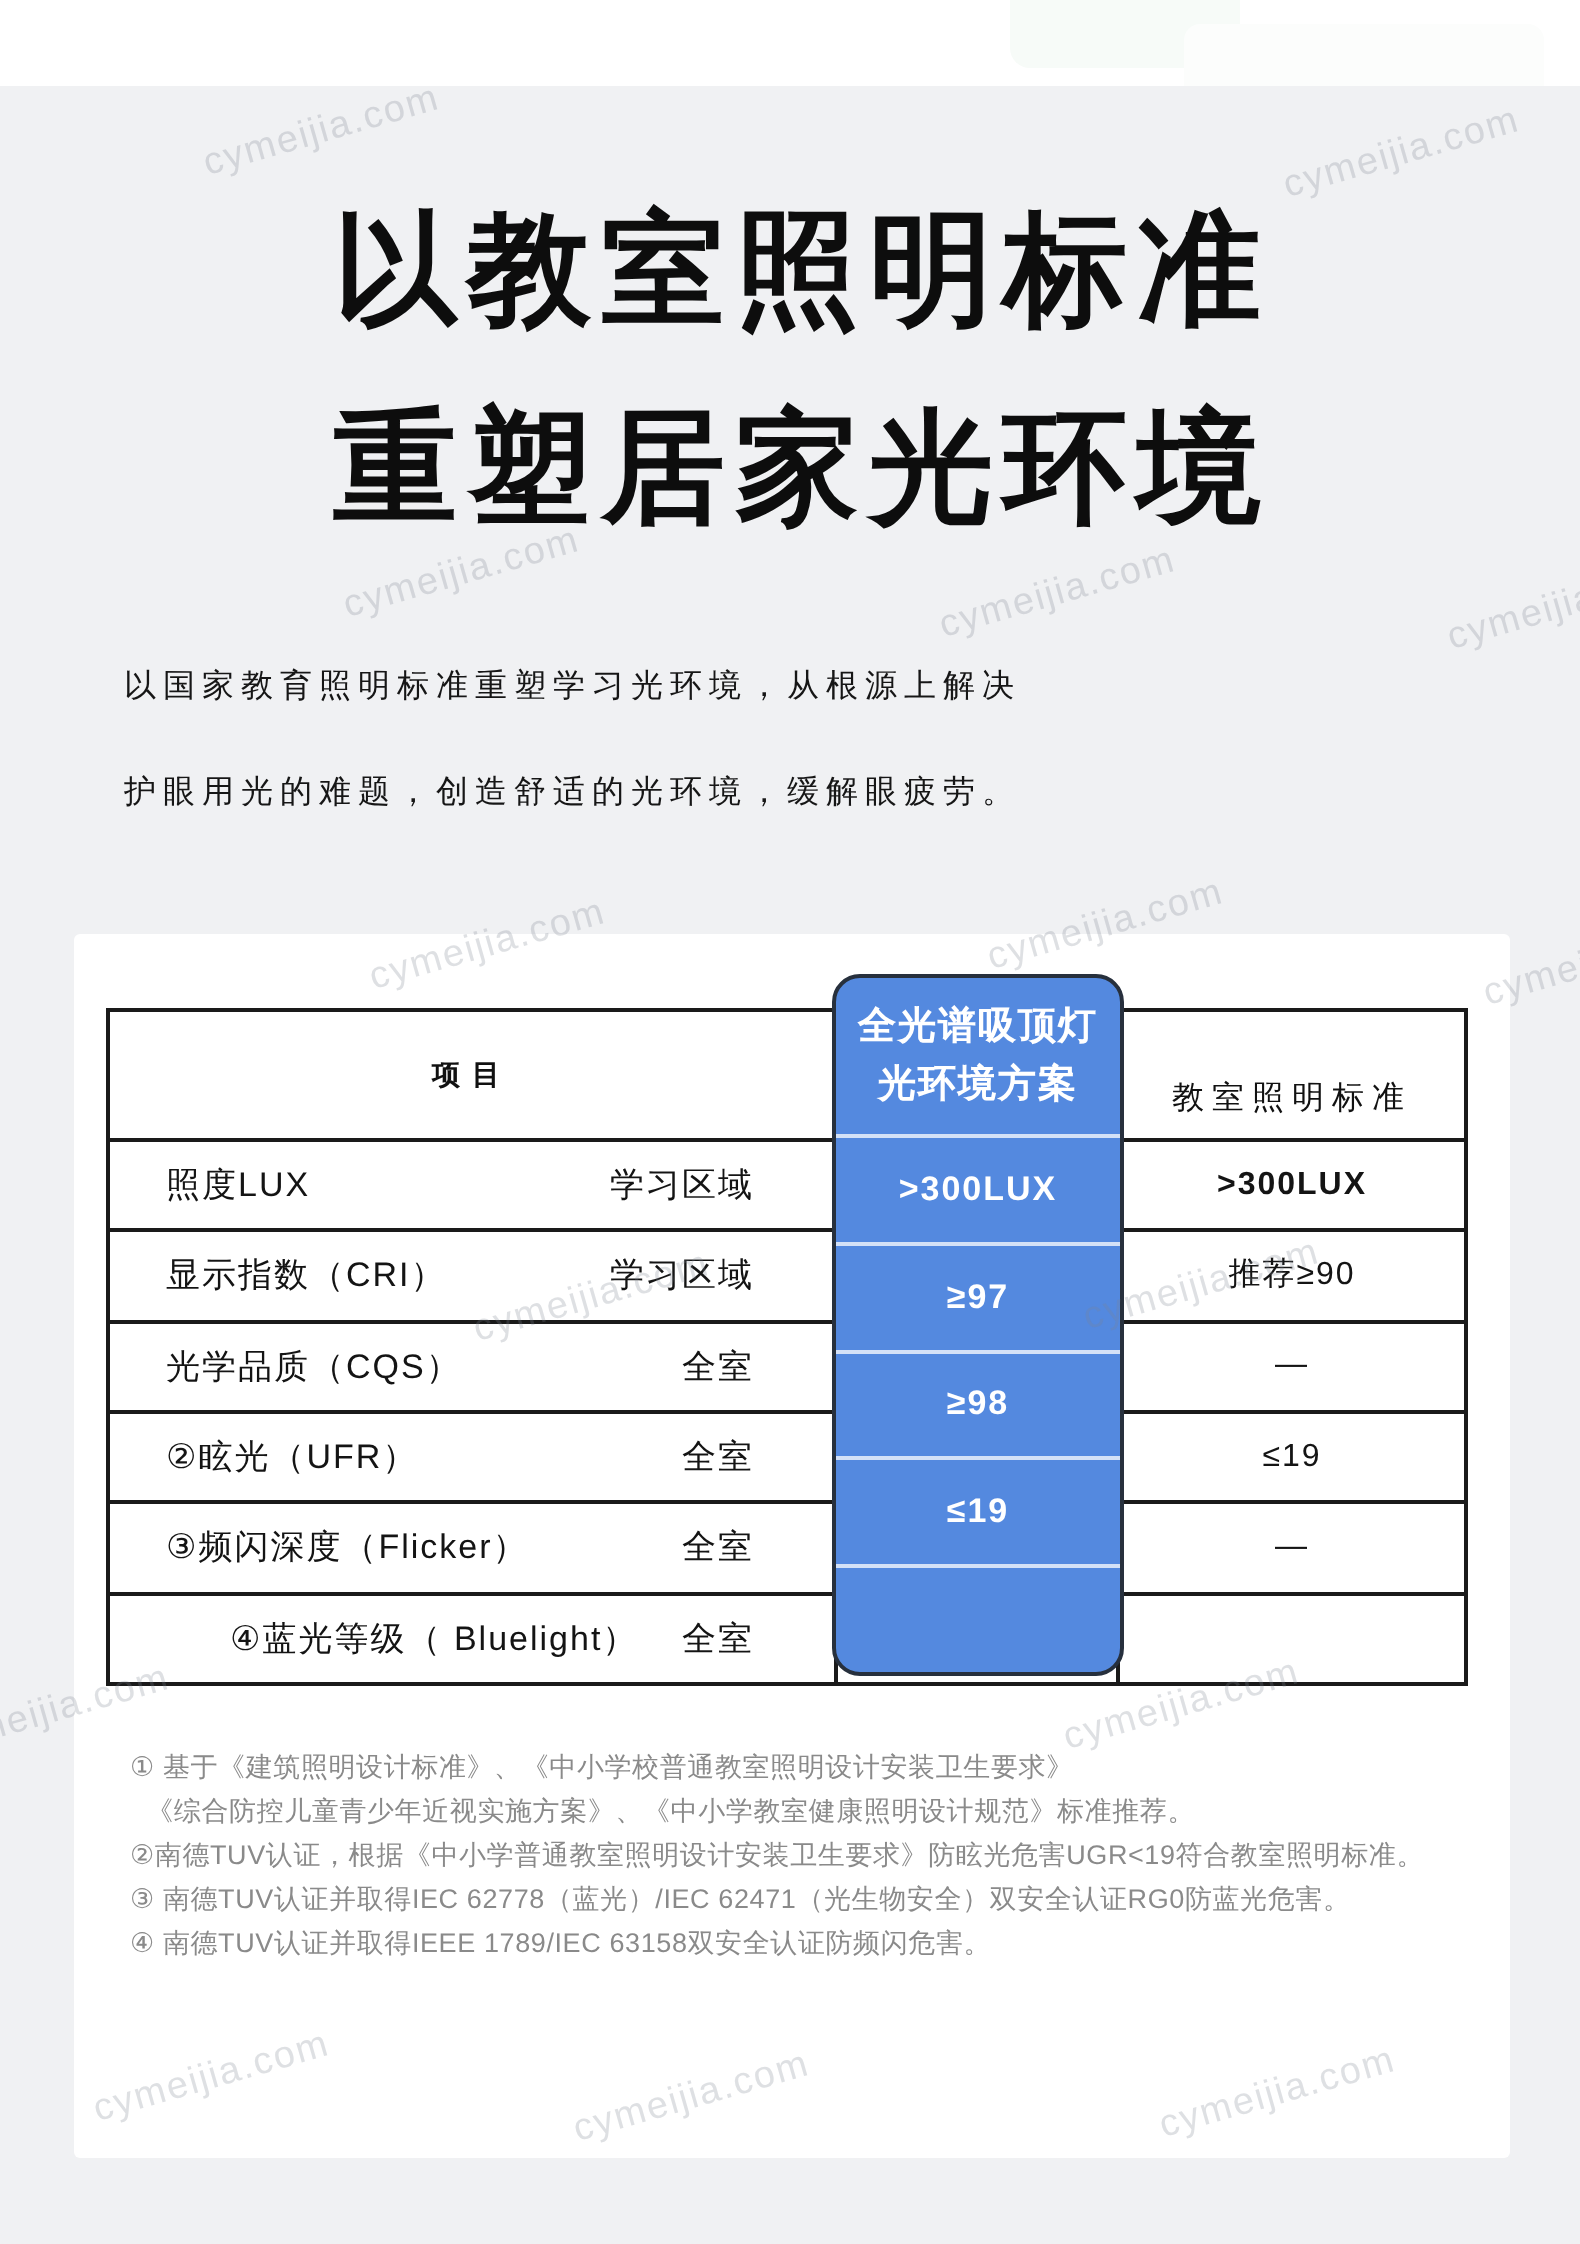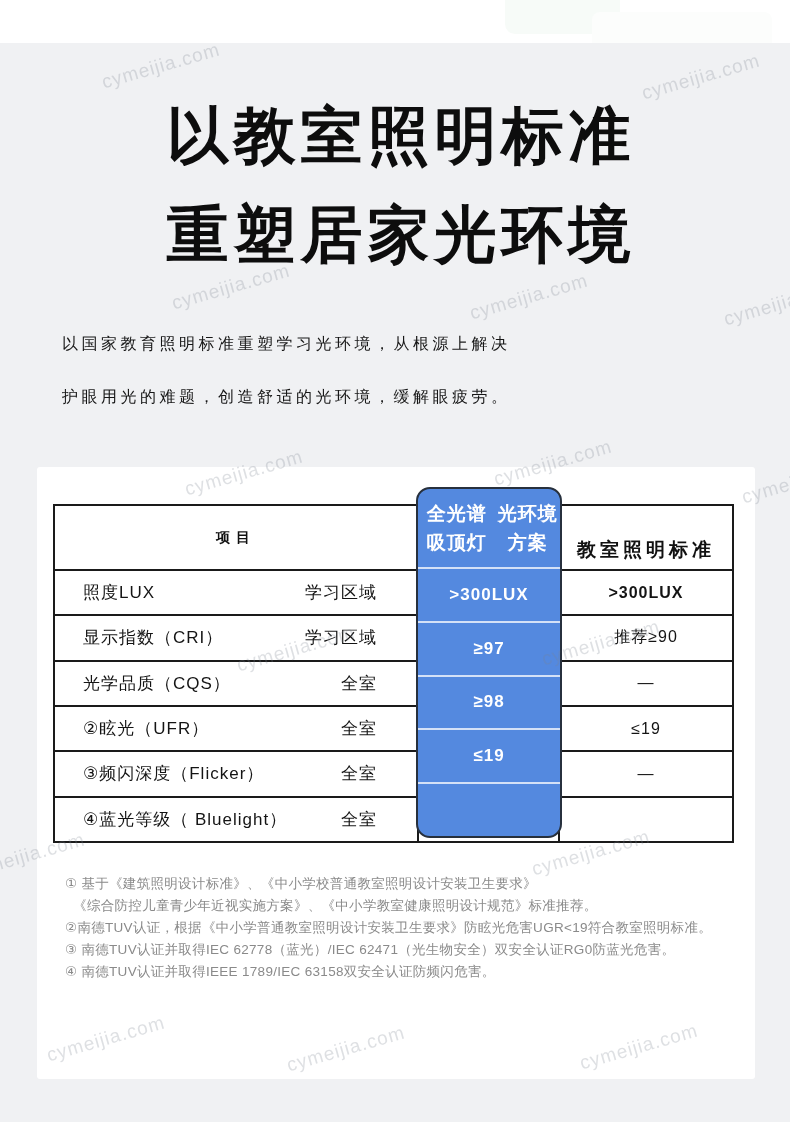--- a/index.html
+++ b/index.html
@@ -42,32 +42,32 @@
     position:absolute;left:16px;top:37px;width:681px;height:339px;
     border:2px solid var(--line);display:flex;flex-direction:column;
   }
   .t-header{display:grid;grid-template-columns:362px 143px 1fr;height:63px;flex:0 0 auto;}
   .t-rows{flex:1 1 auto;display:grid;grid-auto-rows:1fr;}
   .t-row{display:grid;grid-template-columns:362px 143px 1fr;border-top:2px solid var(--line);}
   .cell{display:flex;align-items:center;justify-content:center;}
   .cell-mid{border-left:2px solid var(--line);border-right:2px solid var(--line);}
   .cell-item{justify-content:space-between;padding:0 40px 0 28px;}
   .item-header{font-size:14px;font-weight:700;letter-spacing:6px;}
-  .std-header{font-size:19px;font-weight:700;letter-spacing:4px;margin-top:24px;}
+  .std-header{font-size:16px;font-weight:400;letter-spacing:4px;margin-top:24px;}
   .item-label,.area-label{font-size:17px;letter-spacing:1px;color:#141414;}
   .cell-std{font-size:16px;letter-spacing:1px;color:#141414;}
   .t-row:nth-child(1) .cell-std{font-weight:700;}
   
   .blue-col{
     position:absolute;left:379px;top:20px;width:146px;height:351px;z-index:5;
     background:var(--accent);border:2px solid #27303d;border-radius:14px;
     display:flex;flex-direction:column;overflow:hidden;
   }
   .b-head{
-    flex:0 0 80px;display:flex;flex-direction:row;align-items:center;justify-content:center;
+    flex:0 0 80px;display:flex;flex-direction:column;align-items:center;justify-content:center;
     border-bottom:2px solid rgba(255,255,255,0.75);
     text-align:center;
   }
   .b-head .bh-ln{color:#fff;font-size:19px;font-weight:700;line-height:29px;letter-spacing:1px;}
   .b-val{
     flex:1 1 0;display:flex;align-items:center;justify-content:center;
     border-bottom:2px solid rgba(255,255,255,0.75);
     color:#fff;font-size:17px;font-weight:600;letter-spacing:1px;
   }
   .b-val:last-child{border-bottom:none;}
@@ -140,21 +140,21 @@
           <div class="t-row">
             <div class="cell cell-item">
               <div class="item-label" style="display: inline;">③频闪深度（Flicker）</div>
               <div class="area-label">全室</div>
             </div>
             <div class="cell cell-mid"></div>
             <div class="cell cell-std">—</div>
           </div>
           <div class="t-row">
             <div class="cell cell-item">
-              <div class="item-label" style="display: inline;">④蓝光等级（ Bluelight）</div>
+              <div class="item-label" style="display: inline; margin-left: 32px;">④蓝光等级（ Bluelight）</div>
               <div class="area-label">全室</div>
             </div>
             <div class="cell cell-mid"></div>
             <div class="cell cell-std"></div>
           </div>
         </div>
     </div>
 
     <div class="blue-col">
       <div class="b-head">

